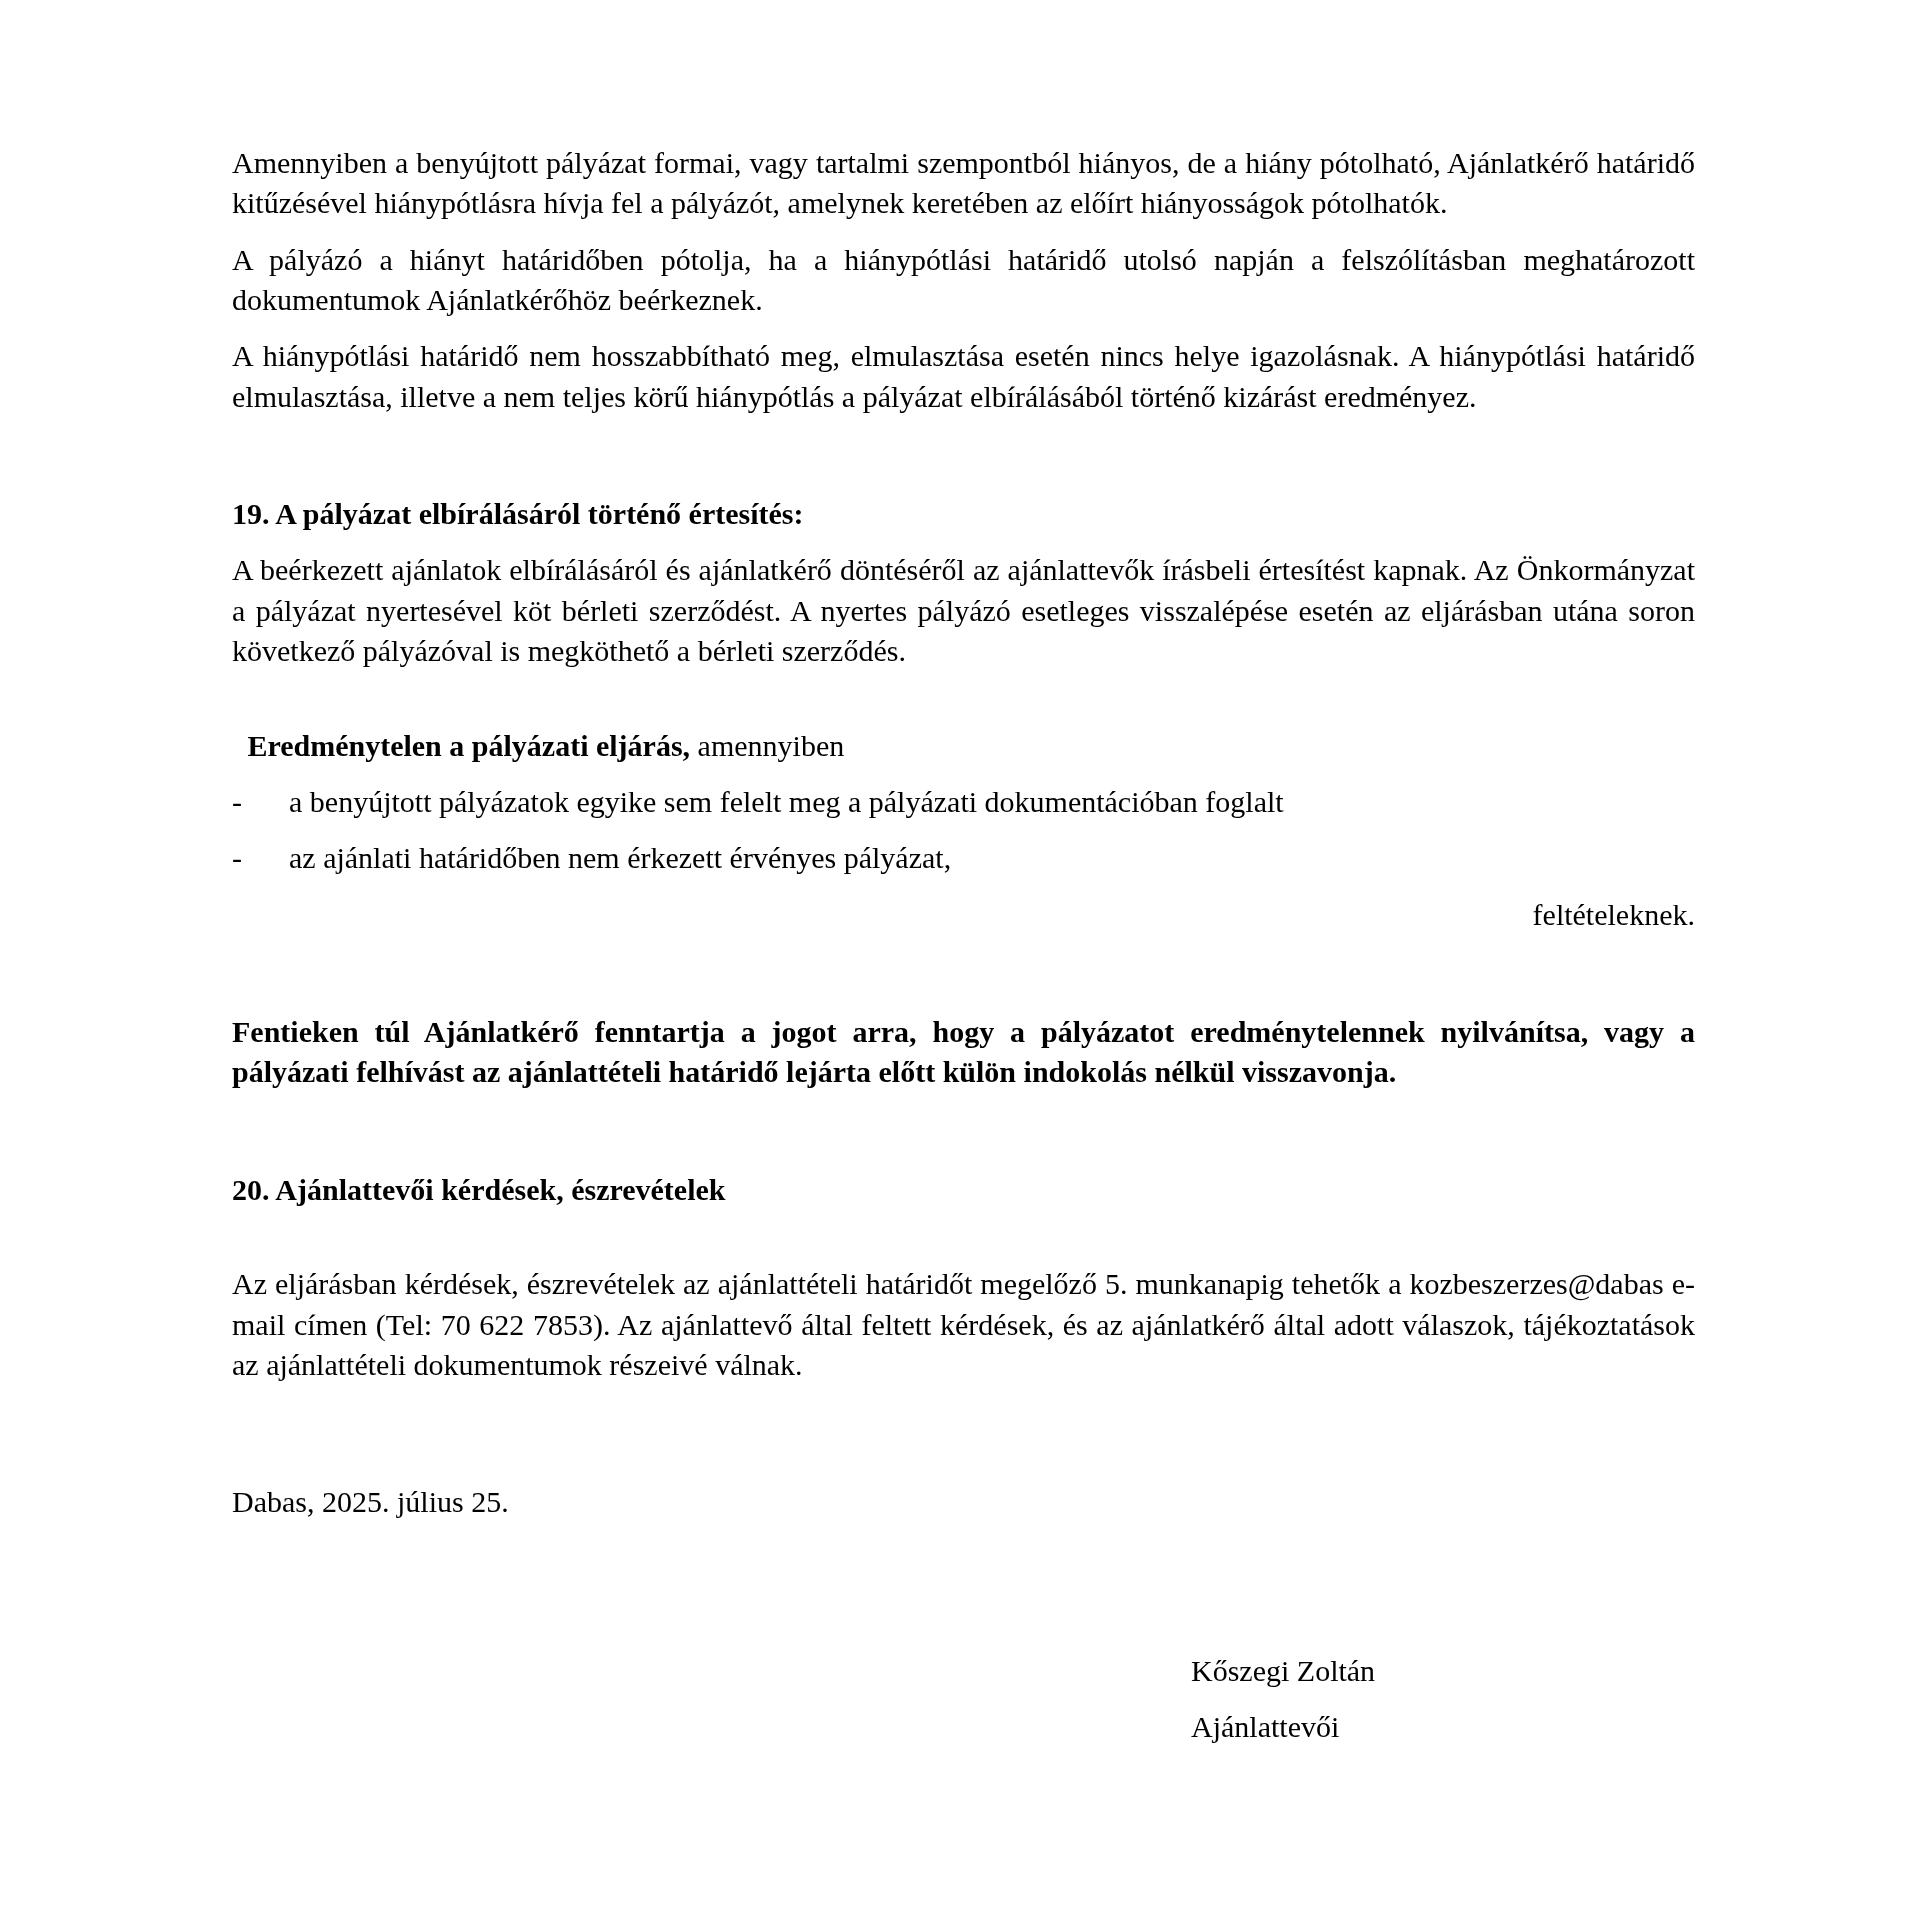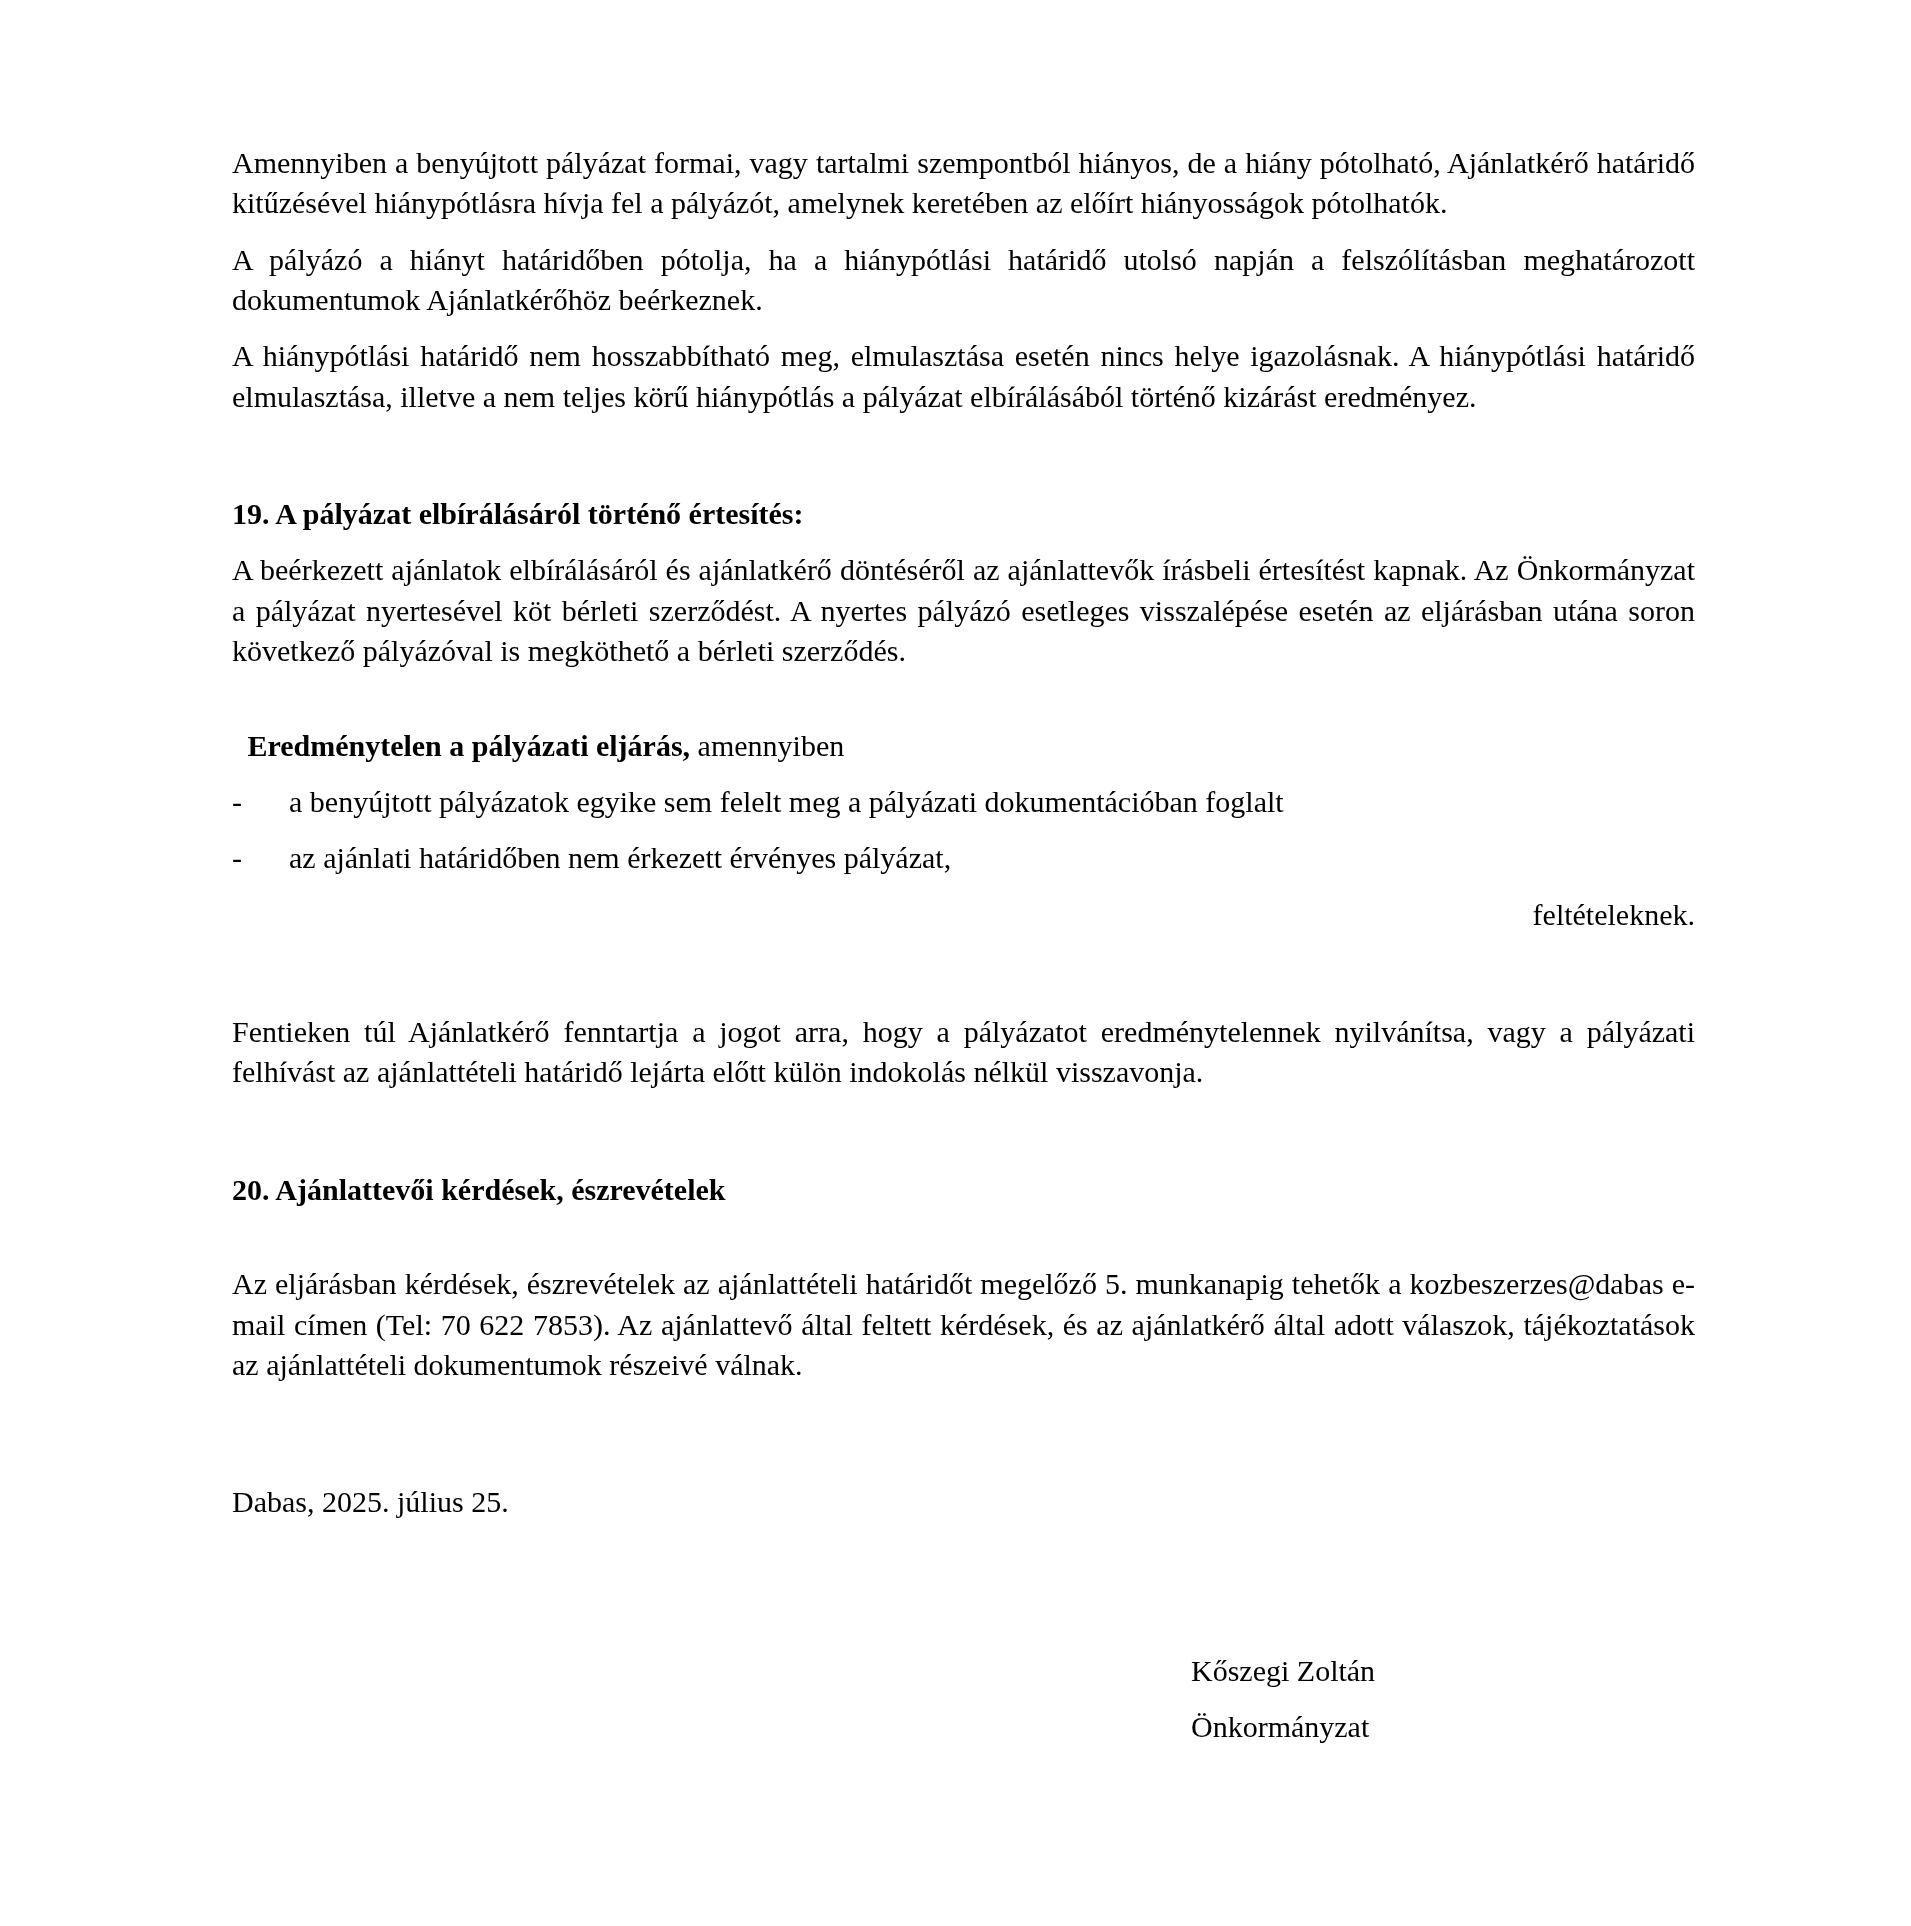--- a/index.html
+++ b/index.html
@@ -39,21 +39,21 @@
   .gap-sm { height: 22.3px; }
   .gap-md { height: 31px; }
   .gap-lg { height: 45px; }
   .gap-xl { height: 65px; }
 
   .heading {
     font-weight: bold;
     text-align: left;
   }
   .bold-block {
-    font-weight: normal;
+    font-weight: bold;
     text-align: justify;
   }
   .sub-bold {
     font-weight: bold;
   }
   .indent-head {
     padding-left: 15.4px;
     text-align: left;
   }
   .bullet-row {
@@ -121,19 +121,19 @@
 
     <div class="gap-xl"></div>
 
     <p class="date-line">Dabas, 2025. július 25.</p>
 
     <div class="gap-xl"></div>
     <div class="gap-md"></div>
 
     <div class="signature">
       <p>Kőszegi Zoltán</p>
-      <p>Önkormányzat</p>
+      <p>Ajánlattevői</p>
     </div>
 
   </div>
 
 </div>
 
 
 </body></html>

